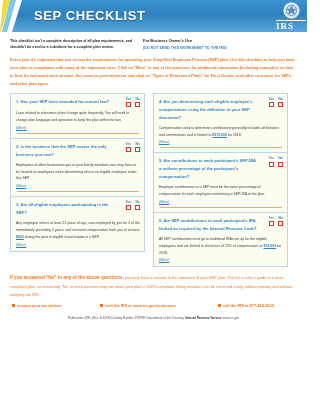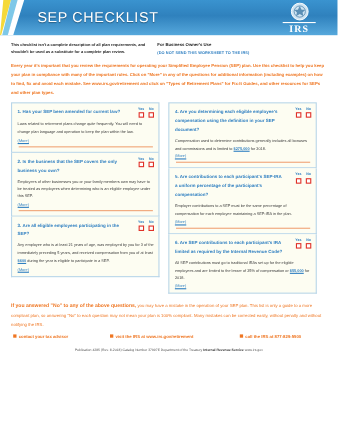--- a/index.html
+++ b/index.html
@@ -18,30 +18,29 @@
     background: linear-gradient(to bottom, #3a93cf 0%, #2f81bd 45%, #56a8dc 100%);
     overflow: hidden;
   }
   .swoosh-svg { position: absolute; left: 0; top: 0; }
   .header-title {
     position: absolute;
     left: 34px;
     top: 8px;
     color: #ffffff;
     font-size: 13px;
-    font-weight: normal;
+    font-weight: bold;
     letter-spacing: 0.6px;
     text-shadow: 0 1px 1px rgba(0,0,0,0.35);
   }
   .irs-logo {
     position: absolute;
-    right: 20px;
+    right: 1px;
     top: 2px;
     width: 30px;
-    text-align: center;
   }
   .irs-seal { width: 17px; height: 17px; display: block; margin: 0 auto; }
   .irs-word {
     color: #ffffff;
     font-family: "Liberation Serif", serif;
     font-size: 9px;
     font-weight: bold;
     letter-spacing: 1px;
     line-height: 10px;
     border-top: 1px solid #ffffff;

